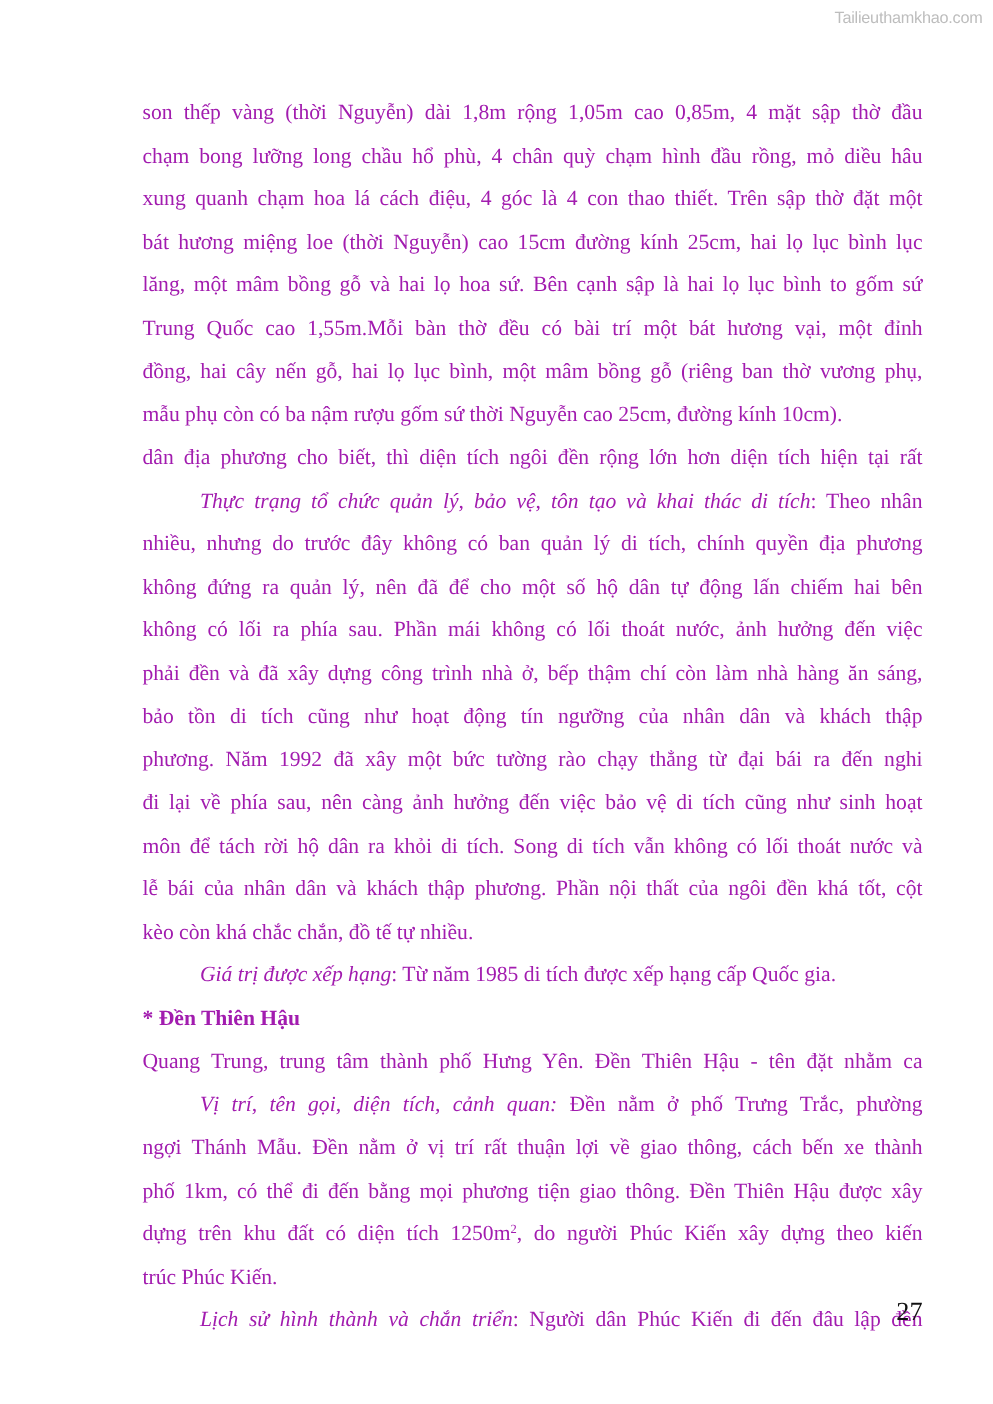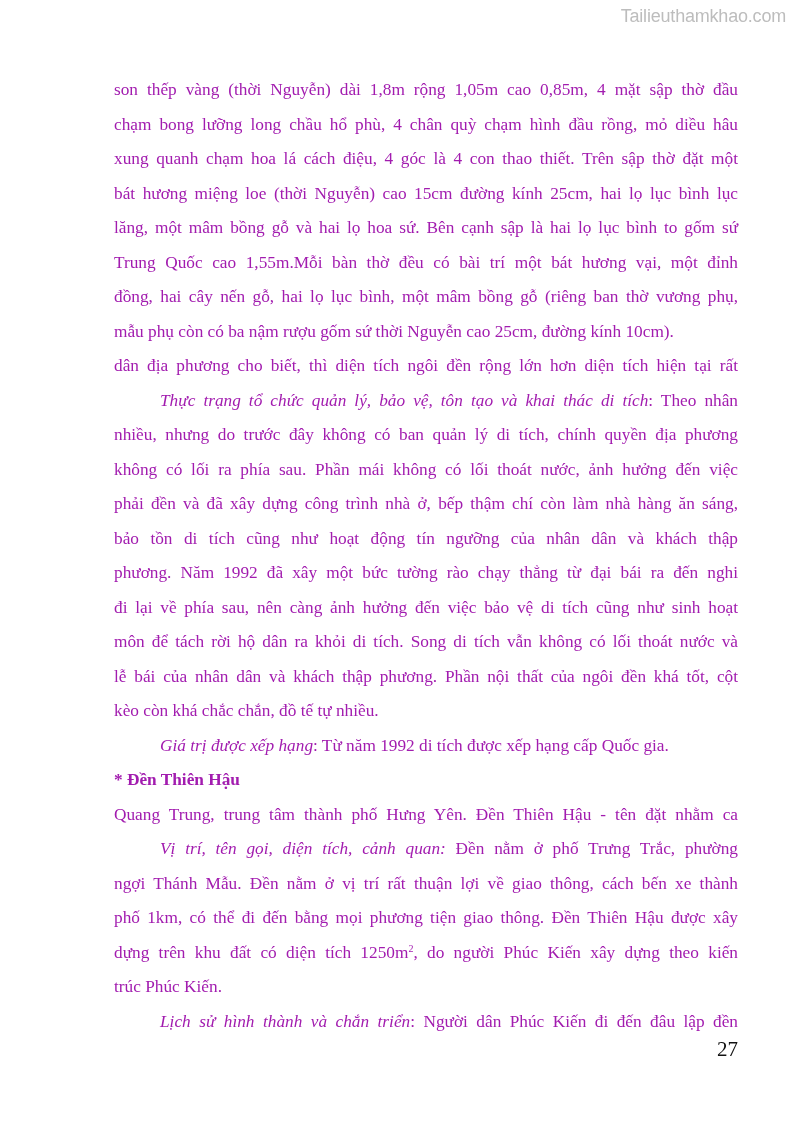--- a/index.html
+++ b/index.html
@@ -1,19 +1,19 @@
 <!DOCTYPE html>
 <html><head>
 <meta charset="utf-8">
 <style>
   html, body { margin: 0; padding: 0; background: #ffffff; }
   body { width: 794px; height: 1123px; position: relative; overflow: hidden; }
   .watermark {
     position: absolute; top: 6px; right: 8px;
-    font-family: "Liberation Sans", sans-serif; font-size: 18px;
+    font-family: "Liberation Sans", sans-serif; font-size: 13px;
     color: #bdbdbd; letter-spacing: -0.2px;
   }
   .page {
     position: absolute; left: 114px; top: 73px; width: 624px;
     font-family: "Liberation Serif", serif; font-size: 17.3px;
     color: #a21caf; line-height: 34.5px;
   }
   .line { display: block; white-space: nowrap; text-align: justify; text-align-last: justify; height: 34.5px; }
   .line.last { text-align-last: left; }
   .indent { padding-left: 46px; }
@@ -37,30 +37,31 @@
   <span class="line">bát hương miệng loe (thời Nguyễn) cao 15cm đường kính 25cm, hai lọ lục bình lục</span>
   <span class="line">lăng, một mâm bồng gỗ và hai lọ hoa sứ. Bên cạnh sập là hai lọ lục bình to gốm sứ</span>
   <span class="line">Trung Quốc cao 1,55m.Mỗi bàn thờ đều có bài trí một bát hương vại, một đỉnh</span>
   <span class="line">đồng, hai cây nến gỗ, hai lọ lục bình, một mâm bồng gỗ (riêng ban thờ vương phụ,</span>
   <span class="line last">mẫu phụ còn có ba nậm rượu gốm sứ thời Nguyễn cao 25cm, đường kính 10cm).</span>
 
 
   <span class="line">dân địa phương cho biết, thì diện tích ngôi đền rộng lớn hơn diện tích hiện tại rất</span>
   <span class="line indent"><span class="it">Thực trạng tổ chức quản lý, bảo vệ, tôn tạo và khai thác di tích</span><span>: Theo nhân</span></span>
   <span class="line">nhiều, nhưng do trước đây không có ban quản lý di tích, chính quyền địa phương</span>
+  <span class="line">không đứng ra quản lý, nên đã để cho một số hộ dân tự động lấn chiếm hai bên</span>
   <span class="line">không có lối ra phía sau. Phần mái không có lối thoát nước, ảnh hưởng đến việc</span>
   <span class="line">phải đền và đã xây dựng công trình nhà ở, bếp thậm chí còn làm nhà hàng ăn sáng,</span>
   <span class="line">bảo tồn di tích cũng như hoạt động tín ngưỡng của nhân dân và khách thập</span>
   <span class="line">phương. Năm 1992 đã xây một bức tường rào chạy thẳng từ đại bái ra đến nghi</span>
   <span class="line">đi lại về phía sau, nên càng ảnh hưởng đến việc bảo vệ di tích cũng như sinh hoạt</span>
   <span class="line">môn để tách rời hộ dân ra khỏi di tích. Song di tích vẫn không có lối thoát nước và</span>
   <span class="line">lễ bái của nhân dân và khách thập phương. Phần nội thất của ngôi đền khá tốt, cột</span>
   <span class="line last">kèo còn khá chắc chắn, đồ tế tự nhiều.</span>
 
-  <span class="line last indent"><span class="it">Giá trị được xếp hạng</span><span>: Từ năm 1992 di tích được xếp hạng cấp Quốc gia.</span></span>
+  <span class="line last indent"><span class="it">Giá trị được xếp hạng</span><span>: Từ năm 1985 di tích được xếp hạng cấp Quốc gia.</span></span>
 
   <span class="line last b">* Đền Thiên Hậu</span>
 
   <span class="line">Quang Trung, trung tâm thành phố Hưng Yên. Đền Thiên Hậu - tên đặt nhằm ca</span>
   <span class="line indent"><span class="it">Vị trí, tên gọi, diện tích, cảnh quan:</span><span> Đền nằm ở phố Trưng Trắc, phường</span></span>
   <span class="line">ngợi Thánh Mẫu. Đền nằm ở vị trí rất thuận lợi về giao thông, cách bến xe thành</span>
   <span class="line">phố 1km, có thể đi đến bằng mọi phương tiện giao thông. Đền Thiên Hậu được xây</span>
   <span class="line"><span>dựng trên khu đất có diện tích 1250m</span><sup>2</sup><span>, do người Phúc Kiến xây dựng theo kiến</span></span>
   <span class="line last">trúc Phúc Kiến.</span>
 

